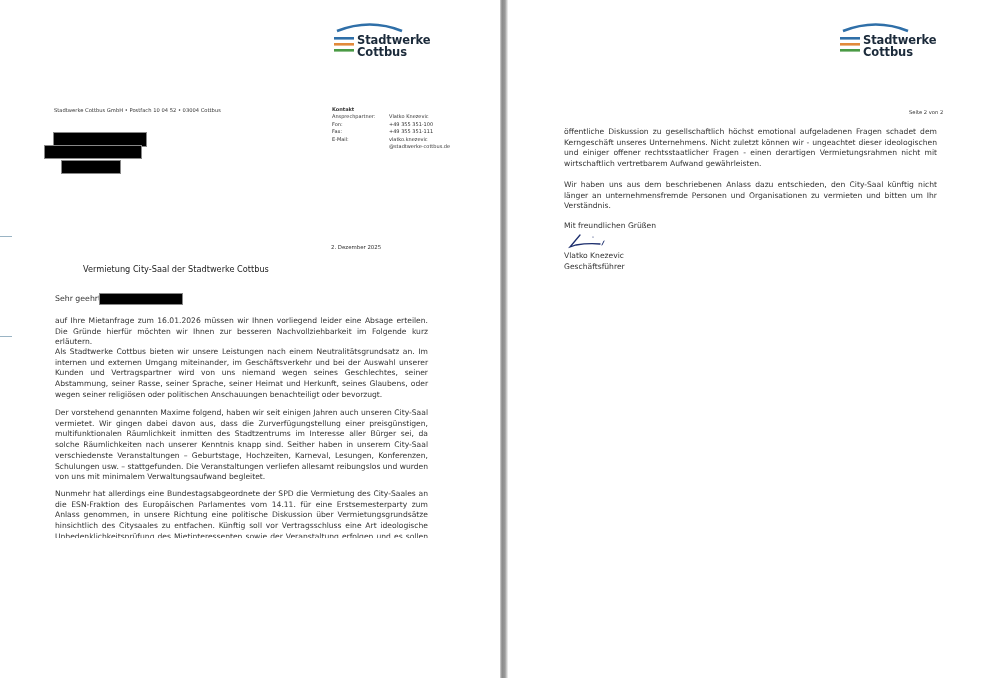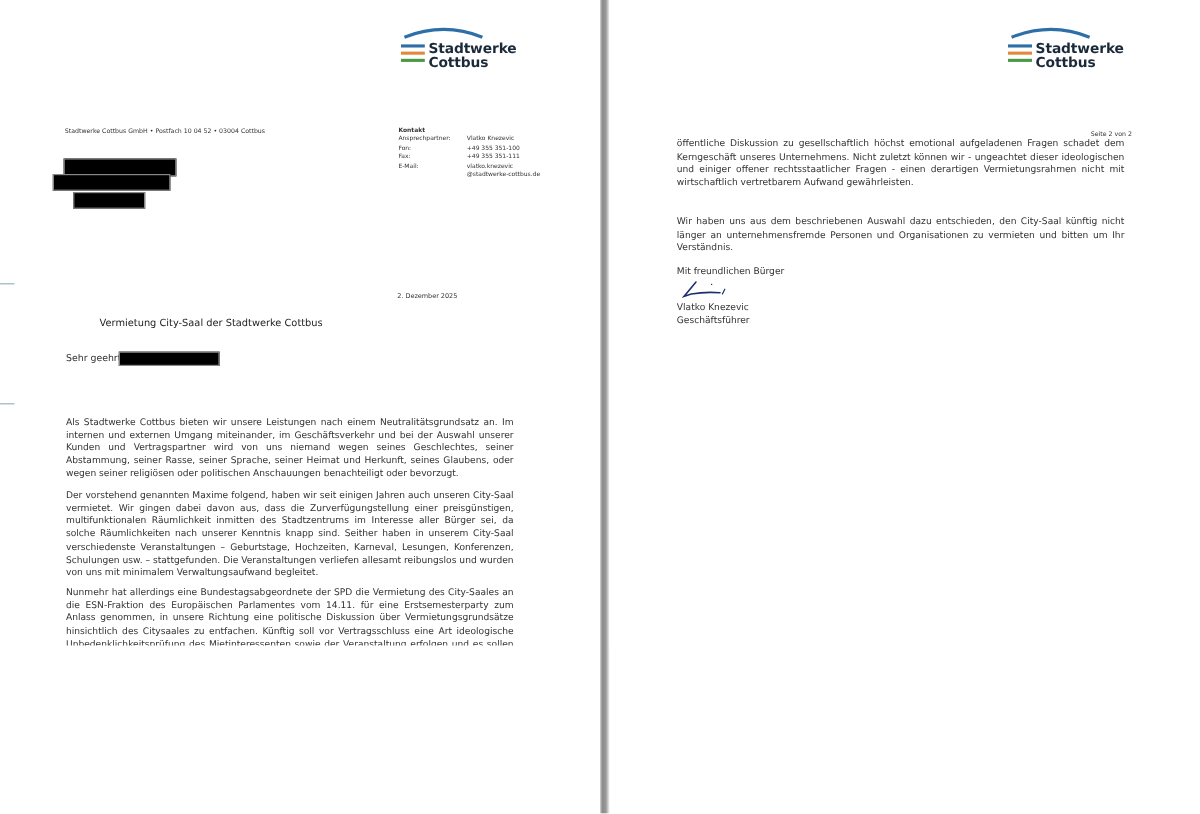--- a/index.html
+++ b/index.html
@@ -102,20 +102,21 @@
 
   <div class="date">2. Dezember 2025</div>
 
   <div class="subject">Vermietung City-Saal der Stadtwerke Cottbus</div>
 
   <div class="salutation">
     <span>Sehr geehrt</span>
   </div>
   <div class="redact" style="left:99px; top:293px; width:84px; height:12px;"></div>
 
+  <p class="body-text p1" style="top:316px;">auf Ihre Mietanfrage zum 16.01.2026 müssen wir Ihnen vorliegend leider eine Absage erteilen. Die Gründe hierfür möchten wir Ihnen zur besseren Nachvollziehbarkeit im Folgende kurz erläutern.</p>
   <p class="body-text p1" style="top:347px;">Als Stadtwerke Cottbus bieten wir unsere Leistungen nach einem Neutralitätsgrundsatz an. Im internen und externen Umgang miteinander, im Geschäftsverkehr und bei der Auswahl unserer Kunden und Vertragspartner wird von uns niemand wegen seines Geschlechtes, seiner Abstammung, seiner Rasse, seiner Sprache, seiner Heimat und Herkunft, seines Glaubens, oder wegen seiner religiösen oder politischen Anschauungen benachteiligt oder bevorzugt.</p>
   <p class="body-text p1" style="top:408px;">Der vorstehend genannten Maxime folgend, haben wir seit einigen Jahren auch unseren City-Saal vermietet. Wir gingen dabei davon aus, dass die Zurverfügungstellung einer preisgünstigen, multifunktionalen Räumlichkeit inmitten des Stadtzentrums im Interesse aller Bürger sei, da solche Räumlichkeiten nach unserer Kenntnis knapp sind. Seither haben in unserem City-Saal verschiedenste Veranstaltungen – Geburtstage, Hochzeiten, Karneval, Lesungen, Konferenzen, Schulungen usw. – stattgefunden. Die Veranstaltungen verliefen allesamt reibungslos und wurden von uns mit minimalem Verwaltungsaufwand begleitet.</p>
   <p class="body-text p1" style="top:489px;">Nunmehr hat allerdings eine Bundestagsabgeordnete der SPD die Vermietung des City-Saales an die ESN-Fraktion des Europäischen Parlamentes vom 14.11. für eine Erstsemesterparty zum Anlass genommen, in unsere Richtung eine politische Diskussion über Vermietungsgrundsätze hinsichtlich des Citysaales zu entfachen. Künftig soll vor Vertragsschluss eine Art ideologische Unbedenklichkeitsprüfung des Mietinteressenten sowie der Veranstaltung erfolgen und es sollen dahingehende Mietvertragsklauseln erarbeitet werden. Weiterhin sollen Regelungen zu Sicherheit, Alkohol, Hygiene, Jugendschutz, Lärmschutz usw. erarbeitet und deren Einhaltung durch die Stadtwerke als Vermieter überwacht werden.</p>
 
   <div class="footer-line" style="top:617px;"></div>
   <div class="footer-company">
     <b>Stadtwerke Cottbus GmbH • Sitz der Gesellschaft</b><span> Karl-Liebknecht-Str. 130, 03046 Cottbus</span>
   </div>
   <div class="footer-line" style="top:629px;"></div>
 
@@ -142,24 +143,24 @@
       <rect x="0" y="27" width="20" height="2.6" fill="#4a9a45"></rect>
     </svg>
     <div class="name">
       <div>Stadtwerke</div>
       <div>Cottbus</div>
     </div>
   </div>
 
   <div class="page-no">Seite 2 von 2</div>
 
-  <p class="body-text p2" style="top:115px;">öffentliche Diskussion zu gesellschaftlich höchst emotional aufgeladenen Fragen schadet dem Kerngeschäft unseres Unternehmens. Nicht zuletzt können wir - ungeachtet dieser ideologischen und einiger offener rechtsstaatlicher Fragen - einen derartigen Vermietungsrahmen nicht mit wirtschaftlich vertretbarem Aufwand gewährleisten.</p>
-  <p class="body-text p2" style="top:180px;">Wir haben uns aus dem beschriebenen Auswahl dazu entschieden, den City-Saal künftig nicht länger an unternehmensfremde Personen und Organisationen zu vermieten und bitten um Ihr Verständnis.</p>
+  <p class="body-text p2" style="top:127px;">öffentliche Diskussion zu gesellschaftlich höchst emotional aufgeladenen Fragen schadet dem Kerngeschäft unseres Unternehmens. Nicht zuletzt können wir - ungeachtet dieser ideologischen und einiger offener rechtsstaatlicher Fragen - einen derartigen Vermietungsrahmen nicht mit wirtschaftlich vertretbarem Aufwand gewährleisten.</p>
+  <p class="body-text p2" style="top:180px;">Wir haben uns aus dem beschriebenen Anlass dazu entschieden, den City-Saal künftig nicht länger an unternehmensfremde Personen und Organisationen zu vermieten und bitten um Ihr Verständnis.</p>
 
-  <div class="closing">Mit freundlichen Bürger</div>
+  <div class="closing">Mit freundlichen Grüßen</div>
 
   <svg class="signature" width="48" height="20" viewBox="0 0 48 20">
     <path d="M14 3 L4 15 L10 13 Q 22 11 34 12" fill="none" stroke="#1d2f6e" stroke-width="1.3" stroke-linecap="round"></path>
     <path d="M38 9 L36 13" fill="none" stroke="#1d2f6e" stroke-width="1" stroke-linecap="round"></path>
     <circle cx="27" cy="5" r="0.6" fill="#1d2f6e"></circle>
   </svg>
 
   <div class="signer">
     <div>Vlatko Knezevic</div>
     <div>Geschäftsführer</div>

